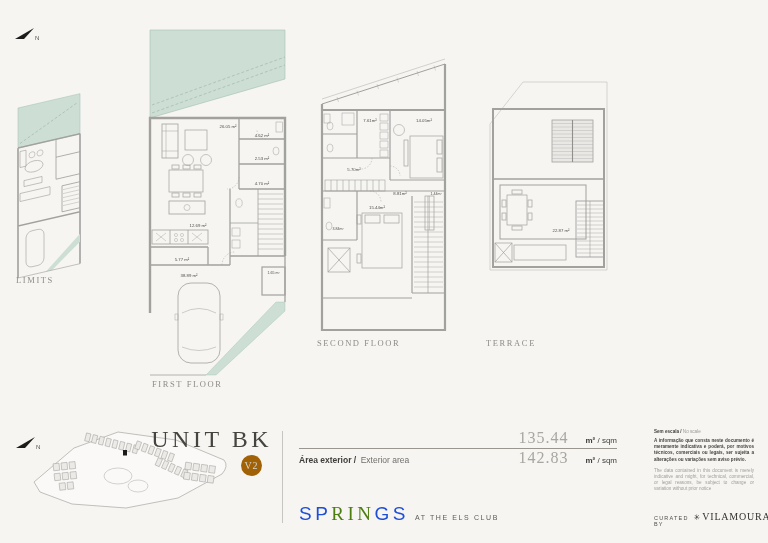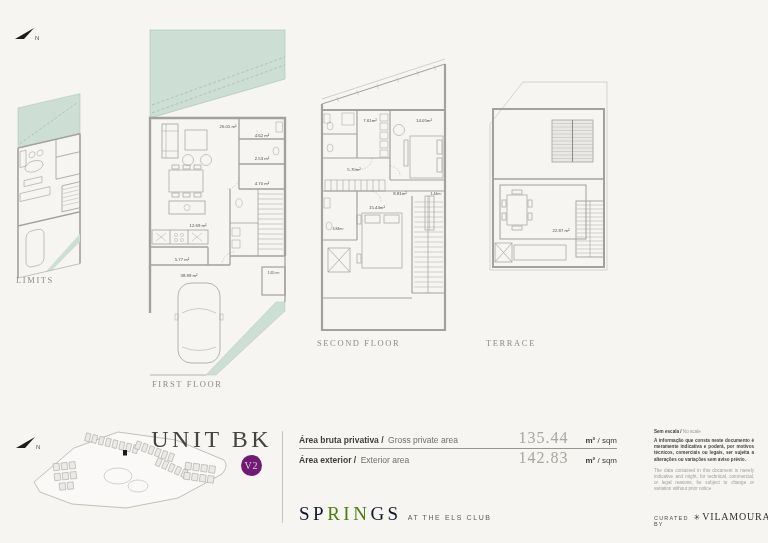--- a/index.html
+++ b/index.html
@@ -13,36 +13,36 @@
   .plabel{position:absolute;font-family:Liberation Serif, serif;font-size:8.5px;
           letter-spacing:1.6px;color:#8e8d89;}
   
   svg text{font-family:"Liberation Sans",sans-serif;fill:#504f4b;}
   .al{font-size:4.3px;}
   .al2{font-size:3.6px;}
   
   .unit-title{position:absolute;left:108px;top:426px;width:164px;text-align:right;
     font-family:"Liberation Serif",serif;font-size:24px;letter-spacing:3.5px;color:#45443f;}
   .v2{position:absolute;left:241px;top:455px;width:21px;height:21px;border-radius:50%;
-    background:#701a75;color:#d6d5d1;font-family:"Liberation Serif",serif;font-size:10px;
+    background:#a16207;color:#d6d5d1;font-family:"Liberation Serif",serif;font-size:10px;
     text-align:center;line-height:21px;letter-spacing:1px;}
   .vdiv{position:absolute;left:282px;top:431px;width:1px;height:92px;background:#c6c5c0;}
   .ftable{position:absolute;left:299px;top:429px;width:318px;}
   .trow{display:flex;align-items:baseline;height:19px;}
   .trow.ruled{border-bottom:1px solid #98968f;}
   .tl b{font-size:8.5px;color:#3f3e3a;font-weight:bold;}
   .tl span{font-size:8.5px;color:#706f6a;}
   .rowcentre{font-size:15px;letter-spacing:2.5px;color:#52504b;margin-left:14px;}
   .sp{flex:1;}
   .bignum{font-size:16px;color:#a7a6a1;letter-spacing:1px;margin-left:6px;}
   .unit{margin-left:17px;}
   .unit b{font-size:8px;color:#3f3e3a;}
   .unit span{font-size:8px;color:#3f3e3a;}
   .brand{position:absolute;left:299px;top:503px;display:flex;align-items:baseline;}
-  .brand .b1{font-family:Liberation Serif, serif;font-size:19px;letter-spacing:3.5px;color:#0f172a;}
+  .brand .b1{font-family:Liberation Sans, sans-serif;font-size:19px;letter-spacing:3.5px;color:#1d4ed8;}
   .brand .b2{font-family:"Liberation Serif",serif;font-size:19px;letter-spacing:3.5px;color:#4d7c0f;}
   .brand .tag{font-size:7px;letter-spacing:1.6px;color:#5c5b56;margin-left:6px;}
   .disc{position:absolute;left:654px;top:429px;width:100px;}
   .disc .scale{font-size:4.6px;margin-bottom:4px;}
   .disc .scale b{color:#44433f;}
   .disc .scale span{color:#9b9a95;}
   .disc p{margin:0 0 5px 0;font-size:4.6px;line-height:6.2px;text-align:justify;}
   .disc .pt{font-weight:bold;color:#45443f;}
   .disc .en{color:#a09f9a;}
   .curated{position:absolute;left:654px;top:511px;display:flex;align-items:baseline;}
@@ -395,21 +395,20 @@
   <ellipse cx="112" cy="62" rx="10" ry="6" fill="none" stroke="#aaa9a5" stroke-width="0.5"></ellipse>
   <rect x="97" y="26" width="4" height="5.5" fill="#1b1b1a"></rect>
 </svg>
 
 <div class="unit-title">UNIT BK</div>
 <div class="v2">V2</div>
 <div class="vdiv"></div>
 
 <div class="ftable">
   <div class="trow ruled">
-    <span class="tl"><b>Área bruta privativa /</b> <span>Gross private area</span></span>
     <span class="sp"></span>
     <span class="bignum serif">135.44</span>
     <span class="unit"><b>m²</b><span> / sqm</span></span>
   </div>
   <div class="trow">
     <span class="tl"><b>Área exterior /</b> <span>Exterior area</span></span>
     <span class="sp"></span>
     <span class="bignum serif">142.83</span>
     <span class="unit"><b>m²</b><span> / sqm</span></span>
   </div>

